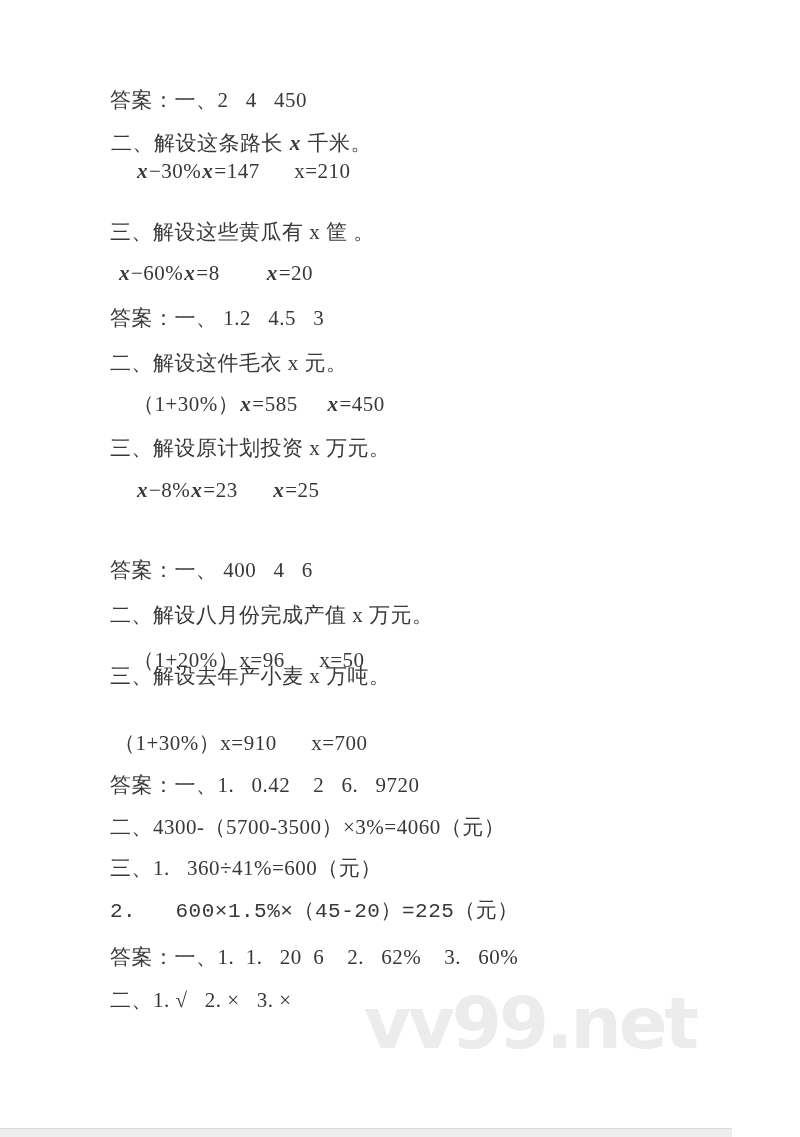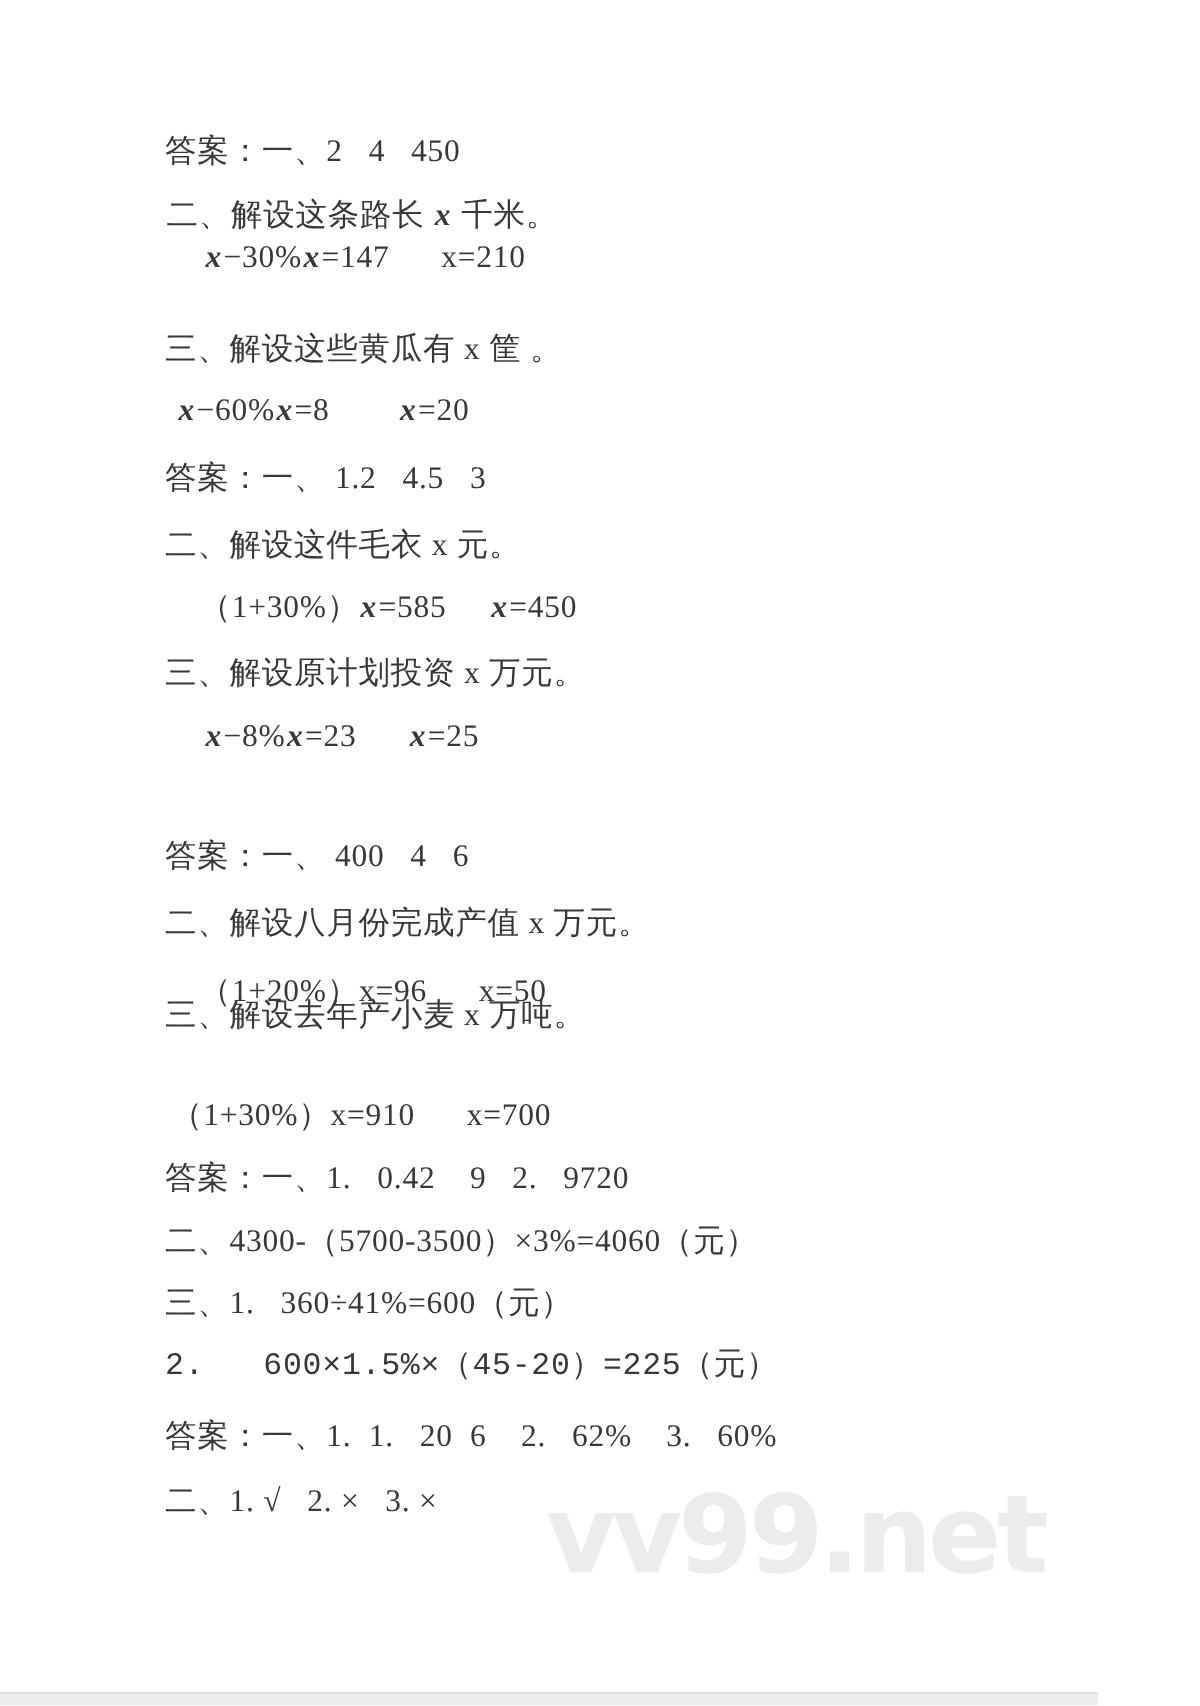--- a/index.html
+++ b/index.html
@@ -82,21 +82,21 @@
       <div class="doc-line" style="top: 297px; left: 110px;"><span>答案：一、 1.2   4.5   3</span></div>
       <div class="doc-line" style="top: 342px; left: 110px;"><span>二、解设这件毛衣 x 元。</span></div>
       <div class="doc-line" style="top: 383px; left: 133px;"><span>（1+30%）</span><span class="xvar">x</span><span>=585     </span><span class="xvar">x</span><span>=450</span></div>
       <div class="doc-line" style="top: 427px; left: 110px;"><span>三、解设原计划投资 x 万元。</span></div>
       <div class="doc-line" style="top: 469px; left: 136px;"><span class="xvar">x</span><span>−8%</span><span class="xvar">x</span><span>=23      </span><span class="xvar">x</span><span>=25</span></div>
       <div class="doc-line" style="top: 549px; left: 110px;"><span>答案：一、 400   4   6</span></div>
       <div class="doc-line" style="top: 594px; left: 110px; text-align: center;"><span>二、解设八月份完成产值 x 万元。</span></div>
       <div class="doc-line" style="top: 639px; left: 133px;"><span>（1+20%）x=96      x=50</span></div>
       <div class="doc-line" style="top: 655px; left: 110px;"><span>三、解设去年产小麦 x 万吨。</span></div>
       <div class="doc-line" style="top: 722px; left: 114px;"><span>（1+30%）x=910      x=700</span></div>
-      <div class="doc-line" style="top: 764px; left: 110px;"><span>答案：一、1.   0.42    9   2.   9720</span></div>
+      <div class="doc-line" style="top: 764px; left: 110px;"><span>答案：一、1.   0.42    2   6.   9720</span></div>
       <div class="doc-line" style="top: 806px; left: 110px;"><span>二、4300-（5700-3500）×3%=4060（元）</span></div>
       <div class="doc-line" style="top: 847px; left: 110px;"><span>三、1.   360÷41%=600（元）</span></div>
       <div class="doc-line" style="top: 891px; left: 110px; font-family: Liberation Mono, monospace;"><span>2.   600×1.5%×（45-20）=225（元）</span></div>
       <div class="doc-line" style="top: 936px; left: 110px;"><span>答案：一、1.  1.   20  6    2.   62%    3.   60%</span></div>
       <div class="doc-line" style="top: 979px; left: 110px;"><span>二、1. √   2. ×   3. ×</span></div>
     </div>
   <div class="watermark">vv99.net</div>
   <div class="right-margin"></div>
   <div class="right-edge"></div>
   <div class="bottom-band"></div>

